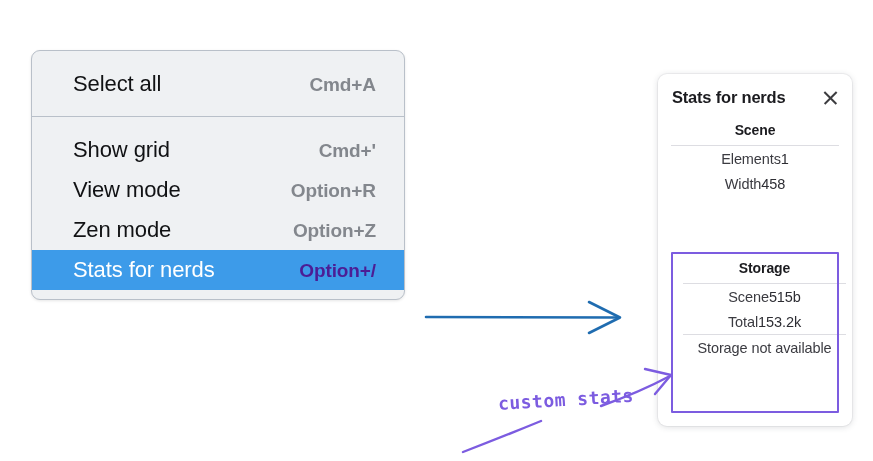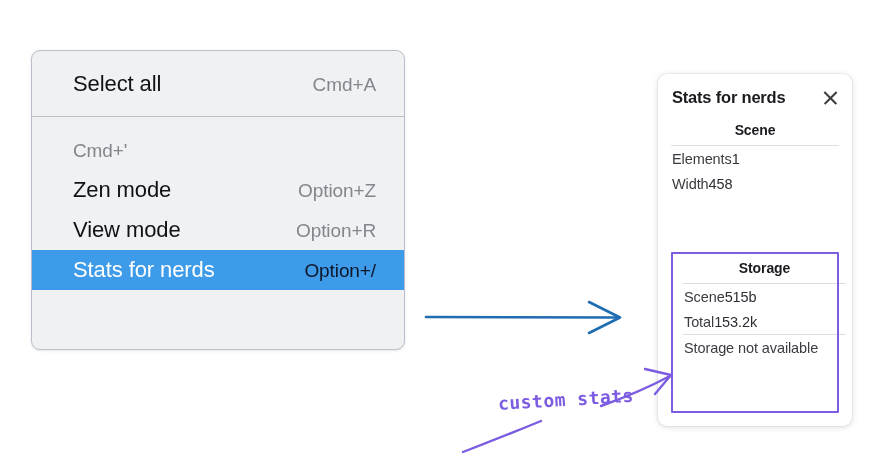--- a/index.html
+++ b/index.html
@@ -15,21 +15,21 @@
     font-family: "Liberation Sans", sans-serif;
     -webkit-font-smoothing: antialiased;
   }
 
   
   .context-menu {
     position: absolute;
     left: 31px;
     top: 50px;
     width: 374px;
-    height: 300px;
+    height: 250px;
     background: #eff1f3;
     border: 1px solid #b9c0c9;
     border-radius: 9px;
     box-sizing: border-box;
     box-shadow: 0 1px 3px rgba(0,0,0,0.10);
     overflow: hidden;
   }
   .menu-group {
     padding: 0;
   }
@@ -58,26 +58,27 @@
     font-size: 22px;
     color: #111214;
     letter-spacing: -0.1px;
     line-height: 1;
   }
   .menu-item .shortcut {
     font-size: 19px;
     color: #83878d;
     line-height: 1;
     letter-spacing: -0.1px;
+    font-weight: bold;
   }
   .menu-item.highlight {
     background: #3d9be9;
   }
   .menu-item.highlight .label { color: #ffffff; }
-  .menu-item.highlight .shortcut { color: #0f172a; }
+  .menu-item.highlight .shortcut { color: #4c1d95; }
   .menu-tail { height: 20px; }
 
   
   .stats-card {
     position: absolute;
     left: 658px;
     top: 74px;
     width: 194px;
     height: 352px;
     background: #ffffff;
@@ -124,21 +125,21 @@
     padding: 6px 0 7px 0;
     letter-spacing: -0.1px;
   }
   .hrule {
     height: 1px;
     background: #dddde2;
     margin: 0 2px;
   }
   .stat-row {
     display: flex;
-    justify-content: flex-start;
+    justify-content: center;
     align-items: center;
     font-size: 14.5px;
     color: #3b3b41;
     padding: 4.5px 3px 4.5px 3px;
     letter-spacing: -0.1px;
   }
   .stat-row .v { color: #2d2d33; }
 
   
   .custom-box {
@@ -192,29 +193,30 @@
     <div class="menu-item">
       <span class="label">Select all</span>
       <span class="shortcut">Cmd+A</span>
     </div>
   </div>
 
   <div class="menu-sep"></div>
 
   <div class="menu-group second">
     <div class="menu-item">
+      <span class="label">Show grid</span>
       <span class="shortcut">Cmd+'</span>
+    </div>
+    <div class="menu-item">
+      <span class="label">View mode</span>
+      <span class="shortcut">Option+R</span>
     </div>
     <div class="menu-item">
       <span class="label">Zen mode</span>
       <span class="shortcut">Option+Z</span>
-    </div>
-    <div class="menu-item">
-      <span class="label">View mode</span>
-      <span class="shortcut">Option+R</span>
     </div>
     <div class="menu-item highlight">
       <span class="label">Stats for nerds</span>
       <span class="shortcut">Option+/</span>
     </div>
     <div class="menu-tail"></div>
   </div>
 
 </div>
 

